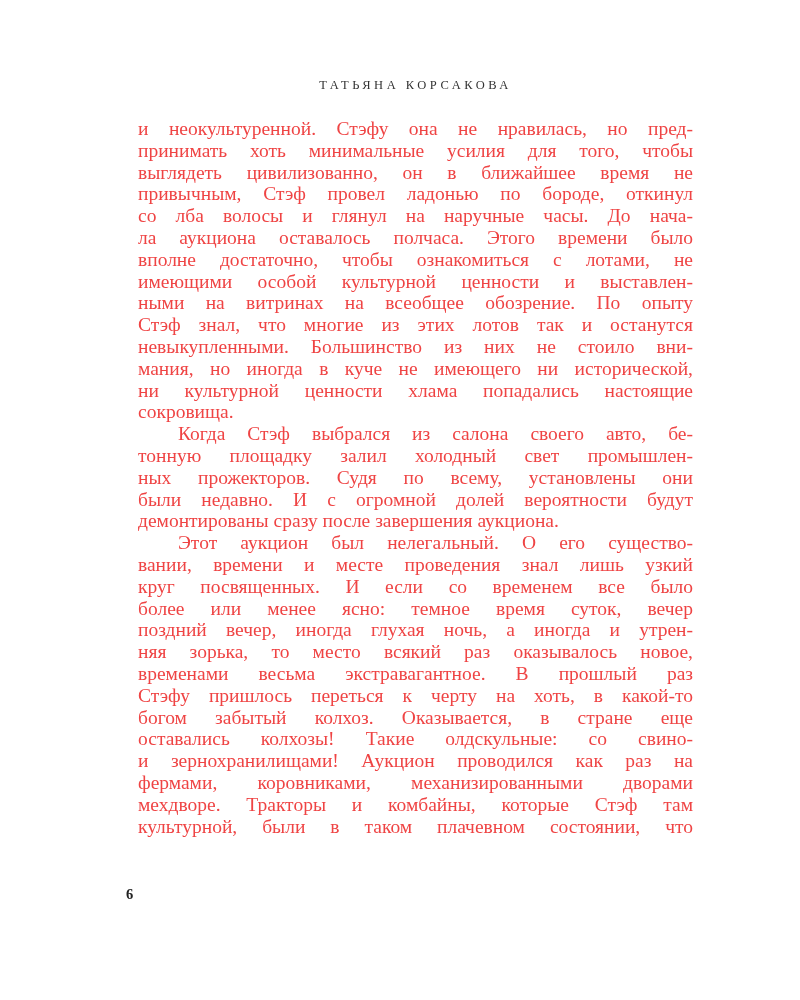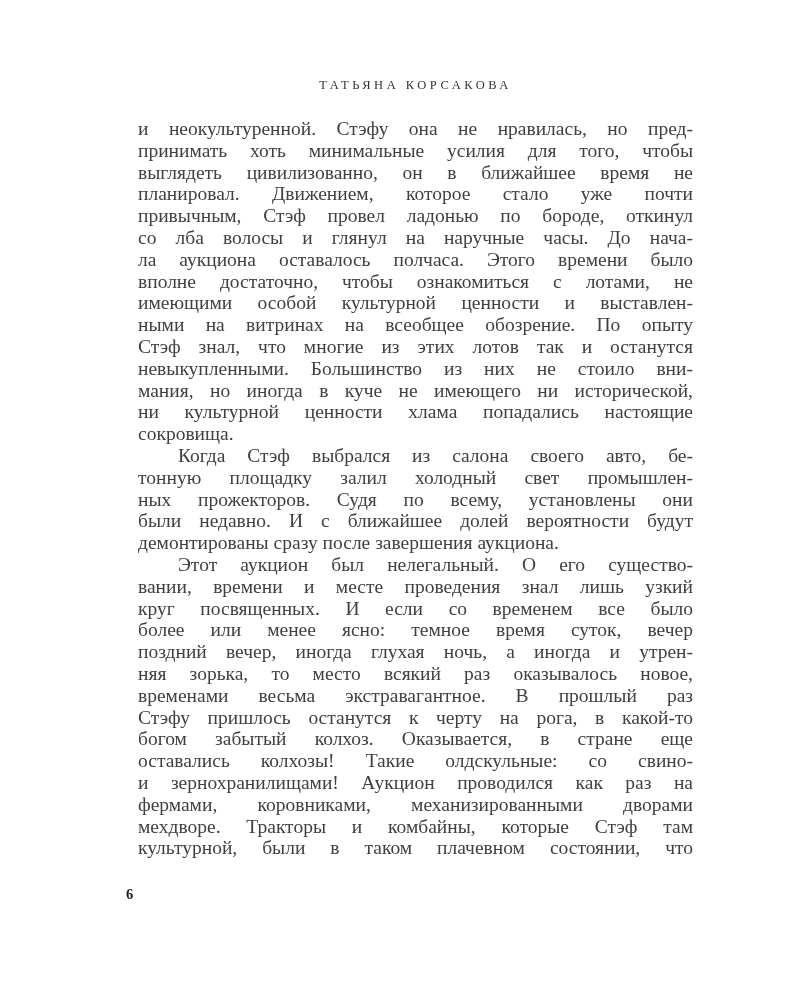--- a/index.html
+++ b/index.html
@@ -24,21 +24,21 @@
     font-size: 12.5px;
     letter-spacing: 3.5px;
     color: #333333;
     font-weight: normal;
   }
   .text-block {
     position: absolute;
     top: 118px;
     left: 138px;
     width: 555px;
-    color: #404040;
+    color: #ef4444;
     font-size: 19.5px;
     line-height: 21.8px;
   }
   .line {
     text-align: justify;
     text-align-last: justify;
     white-space: normal;
     height: 21.8px;
     overflow: visible;
   }
@@ -60,45 +60,44 @@
 </head>
 <body>
 
 <div class="book-page">
   <div class="running-header">ТАТЬЯНА КОРСАКОВА</div>
 
   <div class="text-block" id="text-block">
       <div class="line">и неокультуренной. Стэфу она не нравилась, но пред-</div>
       <div class="line">принимать хоть минимальные усилия для того, чтобы</div>
       <div class="line">выглядеть цивилизованно, он в ближайшее время не</div>
-      <div class="line">планировал. Движением, которое стало уже почти</div>
       <div class="line">привычным, Стэф провел ладонью по бороде, откинул</div>
       <div class="line">со лба волосы и глянул на наручные часы. До нача-</div>
       <div class="line">ла аукциона оставалось полчаса. Этого времени было</div>
       <div class="line">вполне достаточно, чтобы ознакомиться с лотами, не</div>
       <div class="line">имеющими особой культурной ценности и выставлен-</div>
       <div class="line">ными на витринах на всеобщее обозрение. По опыту</div>
       <div class="line">Стэф знал, что многие из этих лотов так и останутся</div>
       <div class="line">невыкупленными. Большинство из них не стоило вни-</div>
       <div class="line">мания, но иногда в куче не имеющего ни исторической,</div>
       <div class="line">ни культурной ценности хлама попадались настоящие</div>
       <div class="line para-end">сокровища.</div>
       <div class="line indent">Когда Стэф выбрался из салона своего авто, бе-</div>
       <div class="line">тонную площадку залил холодный свет промышлен-</div>
       <div class="line">ных прожекторов. Судя по всему, установлены они</div>
-      <div class="line">были недавно. И с ближайшее долей вероятности будут</div>
+      <div class="line">были недавно. И с огромной долей вероятности будут</div>
       <div class="line para-end">демонтированы сразу после завершения аукциона.</div>
       <div class="line indent">Этот аукцион был нелегальный. О его существо-</div>
       <div class="line">вании, времени и месте проведения знал лишь узкий</div>
       <div class="line">круг посвященных. И если со временем все было</div>
       <div class="line">более или менее ясно: темное время суток, вечер</div>
       <div class="line">поздний вечер, иногда глухая ночь, а иногда и утрен-</div>
       <div class="line">няя зорька, то место всякий раз оказывалось новое,</div>
       <div class="line">временами весьма экстравагантное. В прошлый раз</div>
-      <div class="line">Стэфу пришлось останутся к черту на рога, в какой-то</div>
+      <div class="line">Стэфу пришлось переться к черту на хоть, в какой-то</div>
       <div class="line">богом забытый колхоз. Оказывается, в стране еще</div>
       <div class="line">оставались колхозы! Такие олдскульные: со свино-</div>
       <div class="line">и зернохранилищами! Аукцион проводился как раз на</div>
       <div class="line">фермами, коровниками, механизированными дворами</div>
       <div class="line">мехдворе. Тракторы и комбайны, которые Стэф там</div>
       <div class="line">культурной, были в таком плачевном состоянии, что</div>
     </div>
 
   <div class="page-number">6</div>
 </div>

